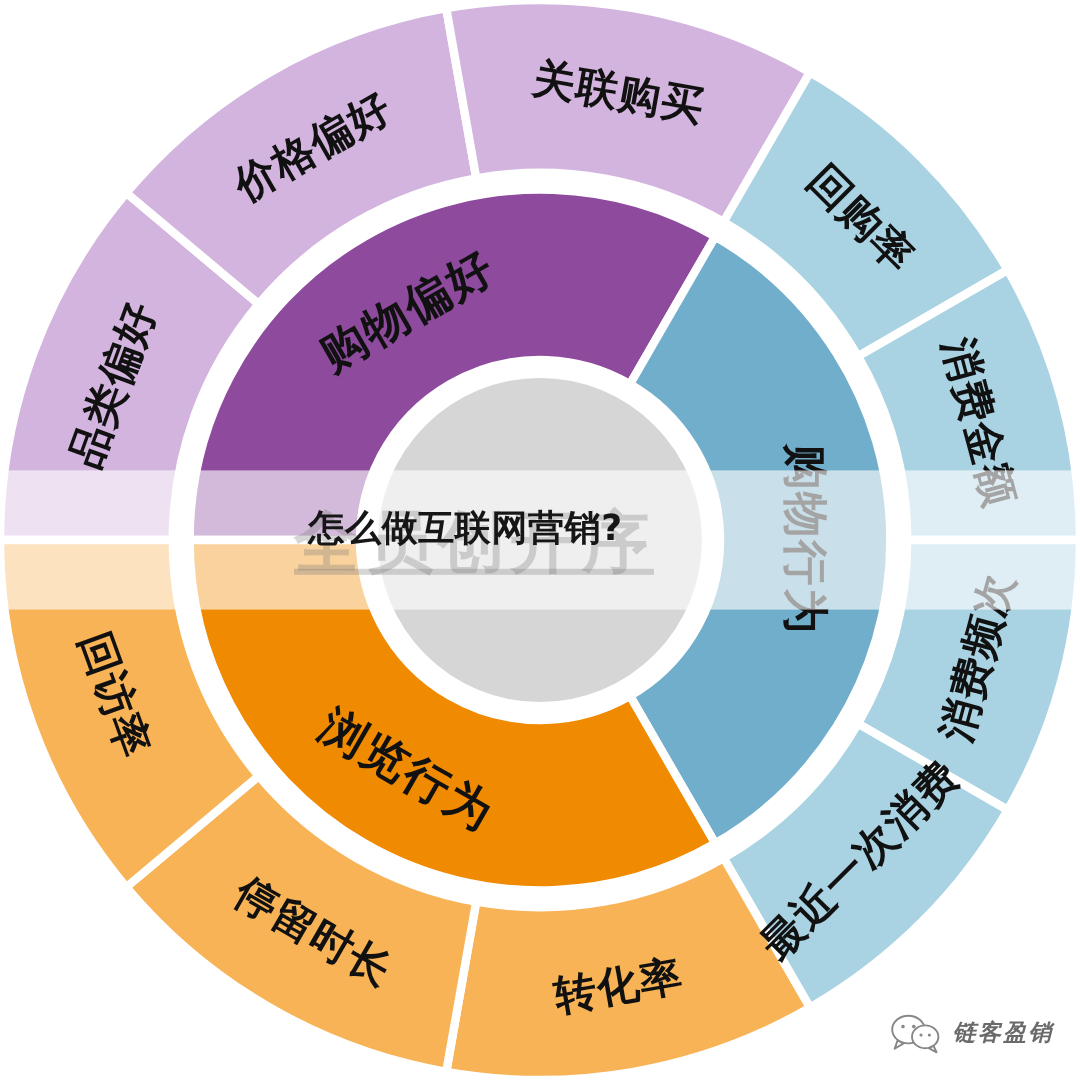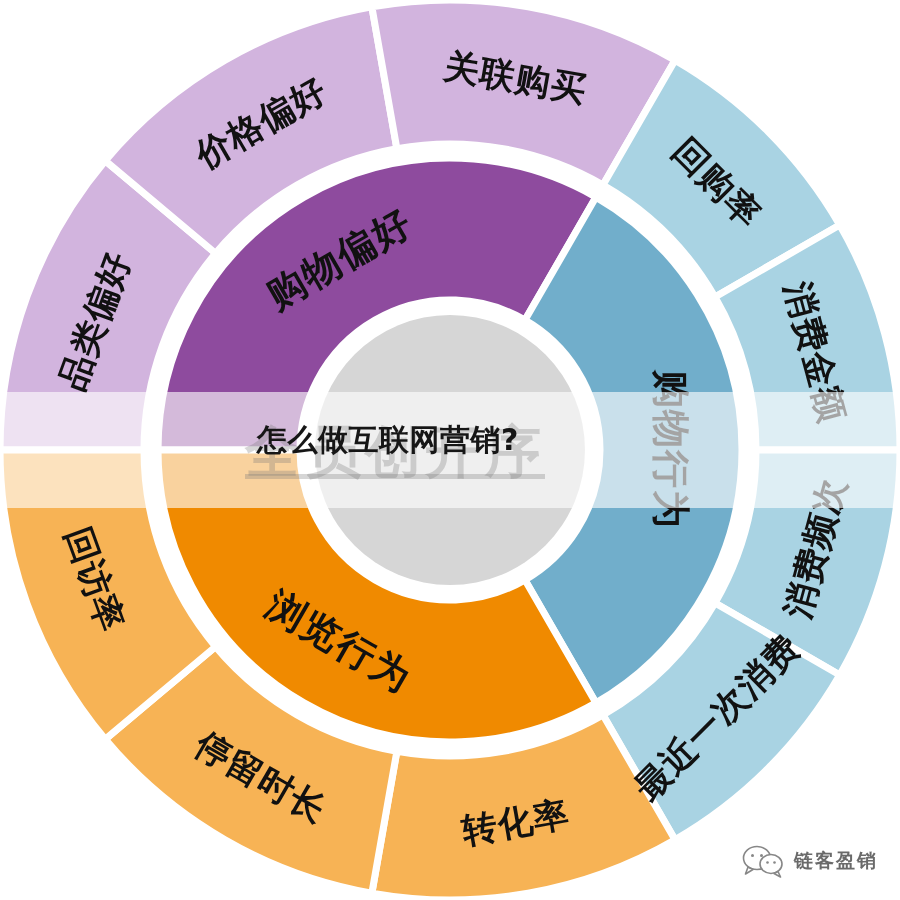--- a/index.html
+++ b/index.html
@@ -98,20 +98,21 @@
     height: 34px;
     position: relative;
     flex: none;
   }
   #brand .brand-text {
     font-size: 19px;
     font-weight: 700;
     color: #4a4a4a;
     letter-spacing: 2px;
     white-space: nowrap;
+    font-style: italic;
   }
 </style>
 </head>
 <body>
 
 <div id="stage">
 
   <svg id="wheel" viewBox="0 0 900 900">
     <g id="segments">
         <path d="M 0 450.00000000000006 A 450 450 0 0 1 105.2800005964599 160.74557564105731 L 215.59040040559273 253.306991435919 A 306 306 0 0 0 144 450.00000000000006 Z" fill="#D2B4DE" stroke="#FFFFFF" stroke-width="7" stroke-linejoin="round"></path>

